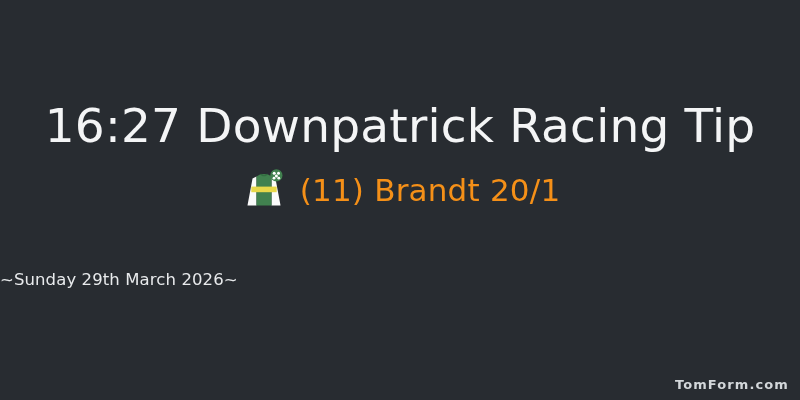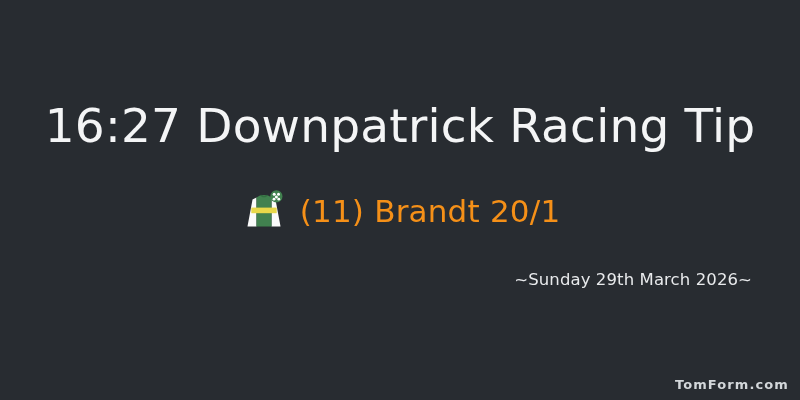--- a/index.html
+++ b/index.html
@@ -35,21 +35,21 @@
     font-weight: 400;
     line-height: 56px;
     letter-spacing: 0.2px;
     white-space: nowrap;
   }
 
   
   .selection-row {
     position: absolute;
     left: 0;
-    top: 189px;
+    top: 168px;
     width: 800px;
     text-align: center;
     white-space: nowrap;
     font-size: 0;
   }
   .silks {
     display: inline-block;
     vertical-align: middle;
     width: 48px;
     height: 44px;
@@ -67,24 +67,24 @@
     color: #f59018;
     font-size: 31px;
     font-weight: 400;
     line-height: 44px;
     letter-spacing: 0.2px;
   }
 
   
   .date-row {
     position: absolute;
-    left: 12px;
+    left: 0;
     top: 269px;
     width: 740px;
-    text-align: right;
+    text-align: left;
   }
   .date {
     display: inline-block;
     color: #e8eaec;
     font-size: 16.5px;
     font-weight: 400;
     line-height: 22px;
     letter-spacing: 0.1px;
   }
 

